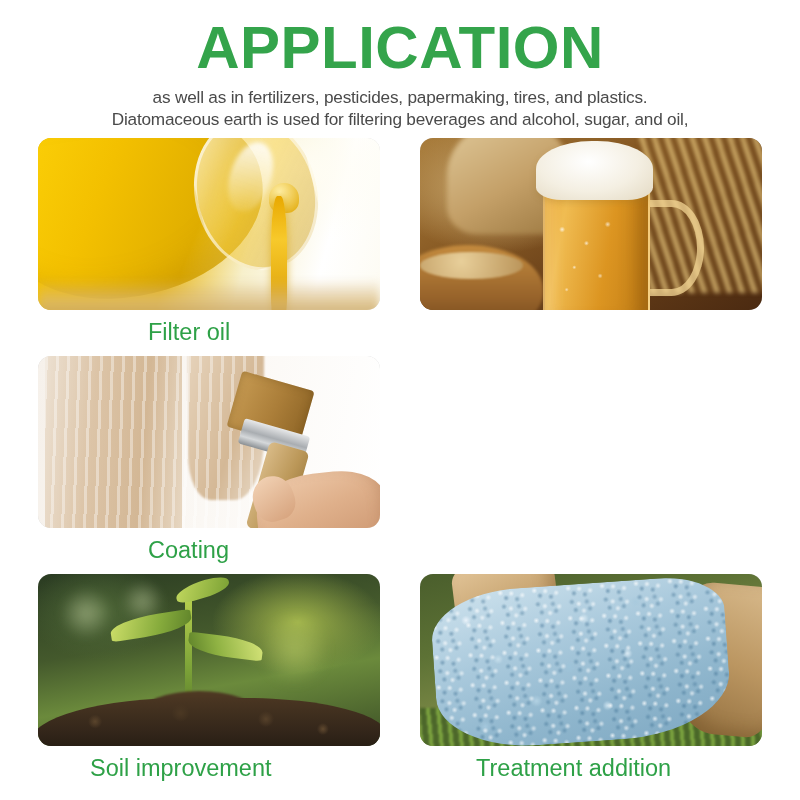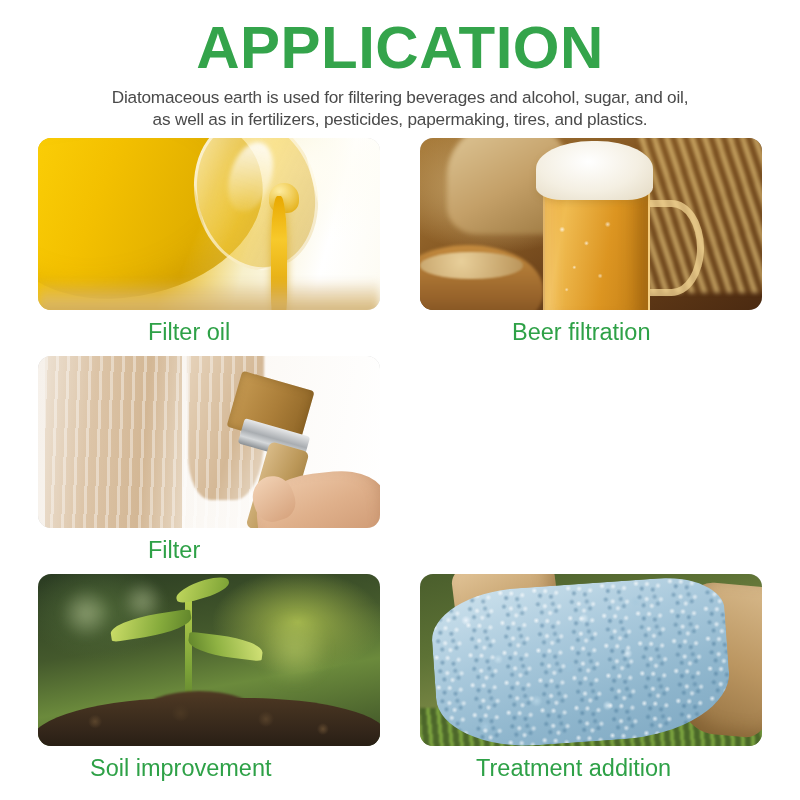--- a/index.html
+++ b/index.html
@@ -467,22 +467,22 @@
   }
 </style>
 </head>
 <body>
 
 <div class="page">
 
   <div class="header">
     <h1 class="title">APPLICATION</h1>
     <p class="subtitle">
+      <span>as well as in fertilizers, pesticides, papermaking, tires, and plastics.</span>
       <span>Diatomaceous earth is used for filtering beverages and alcohol, sugar, and oil,</span>
-      <span>as well as in fertilizers, pesticides, papermaking, tires, and plastics.</span>
     </p>
   </div>
 
   <div class="grid">
 
     <div class="row r1">
 
       <div class="cell left">
         <div class="photo">
           <div class="art">
@@ -505,42 +505,41 @@
             <div class="beer-sack"></div>
             <div class="beer-wheat"></div>
             <div class="beer-bowl"></div>
             <div class="beer-bowl-grain"></div>
             <div class="beer-handle"></div>
             <div class="beer-mug"></div>
             <div class="beer-bubbles"></div>
             <div class="beer-foam"></div>
           </div>
         </div>
-        <p class="caption">Beer filtration</p>
       </div>
 
     </div>
 
     <div class="row r2">
 
       <div class="cell left">
         <div class="photo">
           <div class="art">
             <div class="coat-bg"></div>
             <div class="coat-paint-a"></div>
             <div class="coat-paint-b"></div>
             <div class="coat-streaks"></div>
             <div class="coat-brush-bristle"></div>
             <div class="coat-brush-ferrule"></div>
             <div class="coat-brush-handle"></div>
             <div class="coat-hand"></div>
             <div class="coat-thumb"></div>
           </div>
         </div>
-        <p class="caption">Filter</p>
+        <p class="caption">Coating</p>
       </div>
 
 
     </div>
 
     <div class="row r3">
 
       <div class="cell left">
         <div class="photo">
           <div class="art">

